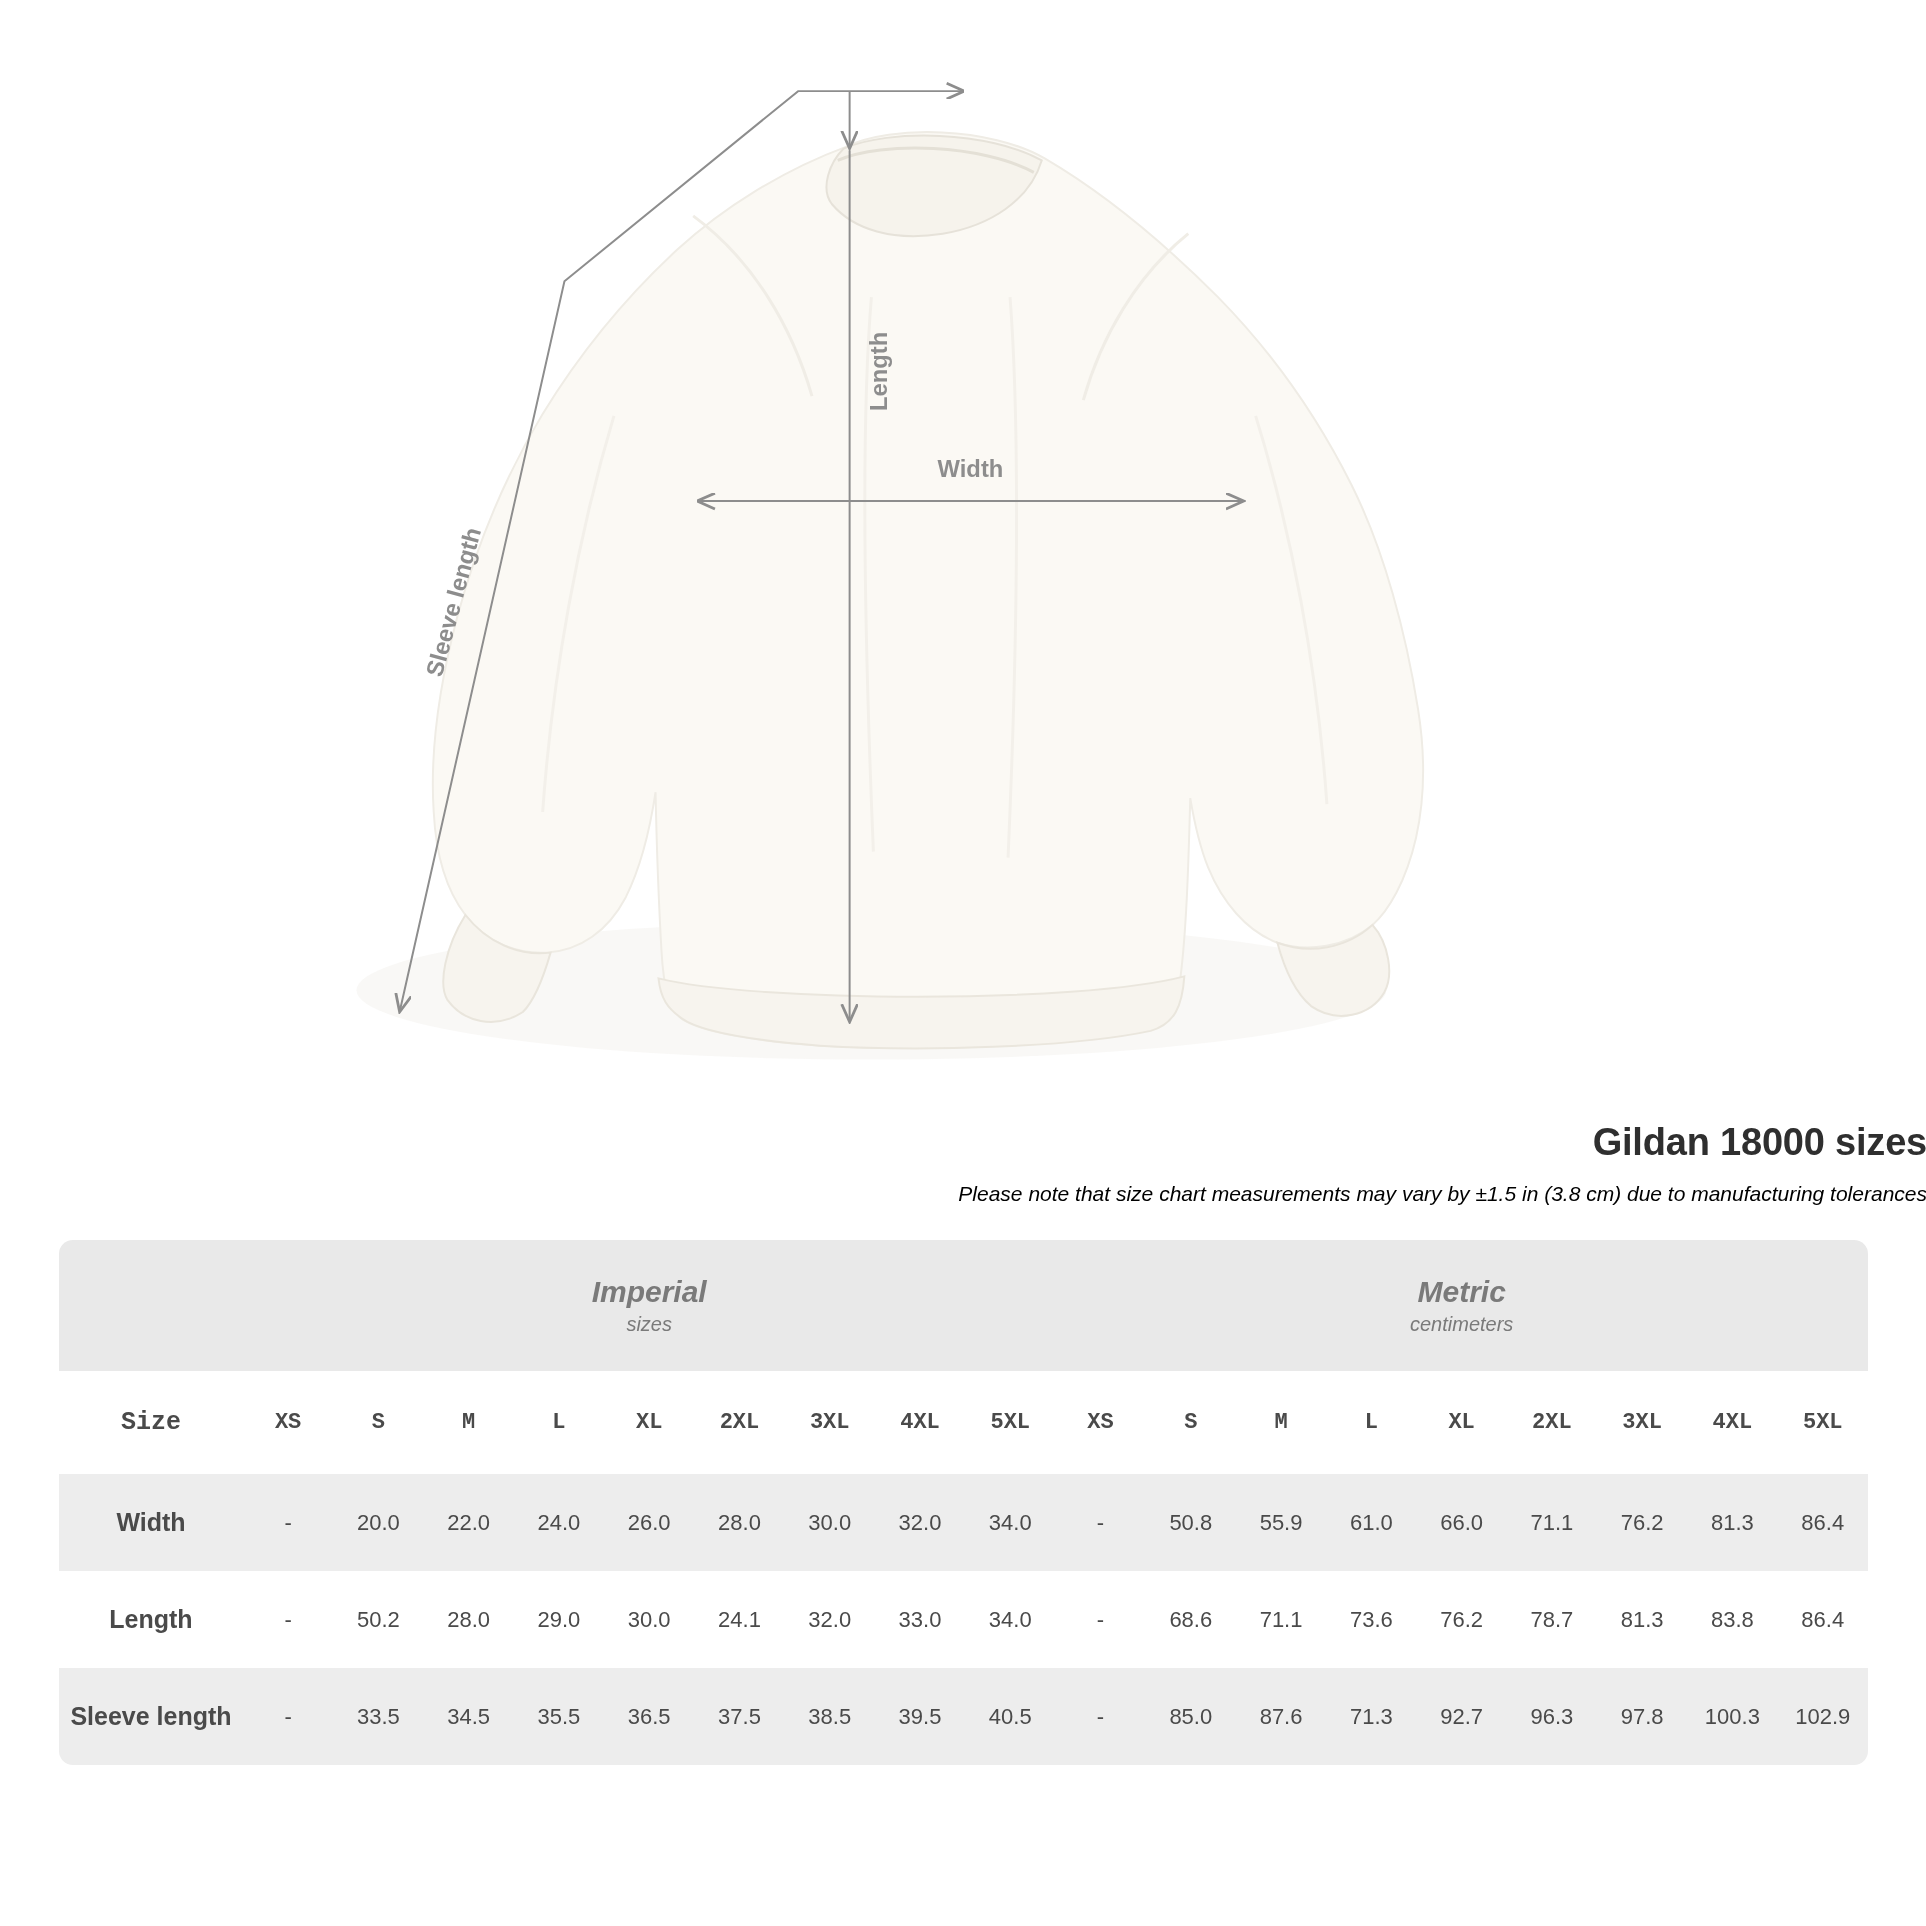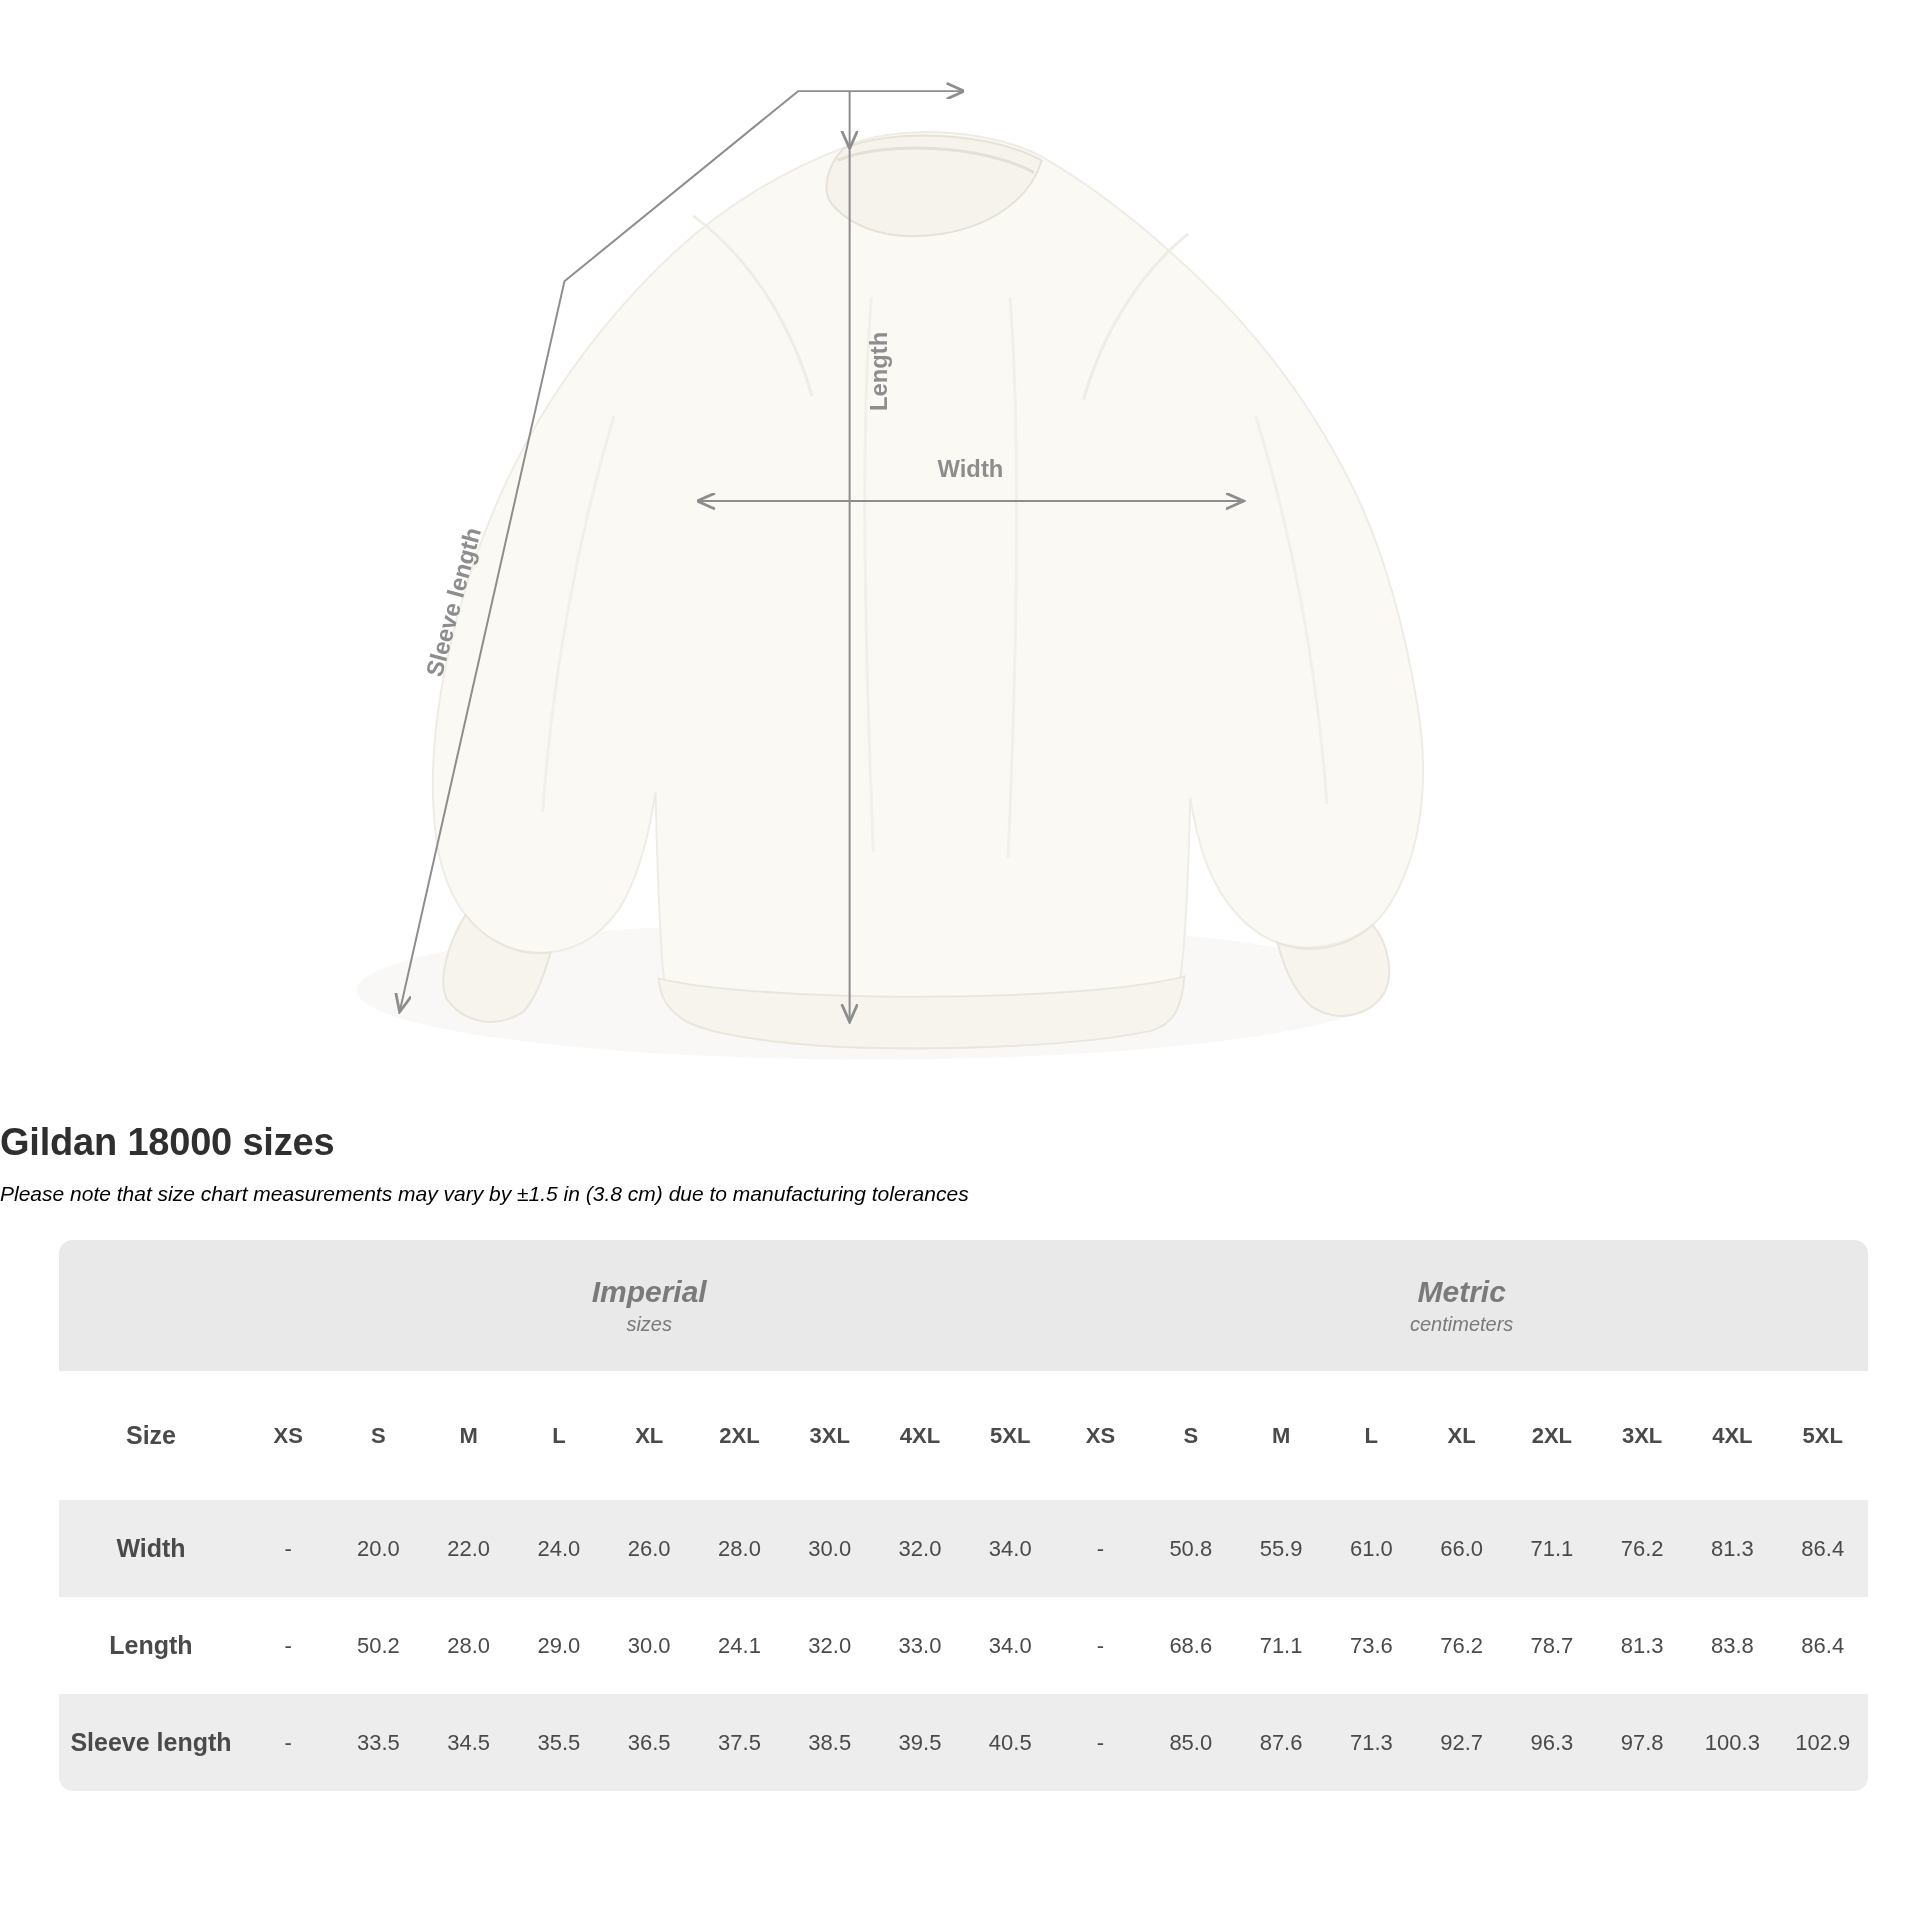--- a/index.html
+++ b/index.html
@@ -28,21 +28,21 @@
     width: 1927px;
     height: 1119px;
     background: #ffffff;
   }
   .illustration svg {
     display: block;
   }
 
   
   .title-block {
-    text-align: left;
+    text-align: right;
     margin-top: 2px;
   }
   .chart-title {
     font-size: 38px;
     font-weight: bold;
     color: #2f2f2f;
     letter-spacing: -0.2px;
   }
   .chart-note {
     font-size: 21px;
@@ -84,25 +84,26 @@
     line-height: 1.15;
   }
   .unit-sub {
     font-size: 20px;
     font-style: italic;
     color: #7a7a7a;
     margin-top: 4px;
   }
   .hdr-row td {
     background: #ffffff;
-    height: 129px;
+    height: 103px;
     font-weight: bold;
     color: #5b5b5b;
     font-size: 24px;
     border-right: 1px solid #ececec;
+    font-family: Liberation Mono, monospace;
   }
   .hdr-row td:last-child { border-right: 0; }
   .hdr-row td.rowlabel {
     font-size: 25px;
   }
   .data-row td {
     height: 97px;
     font-size: 24px;
     border-right: 1px solid #ececec;
   }

